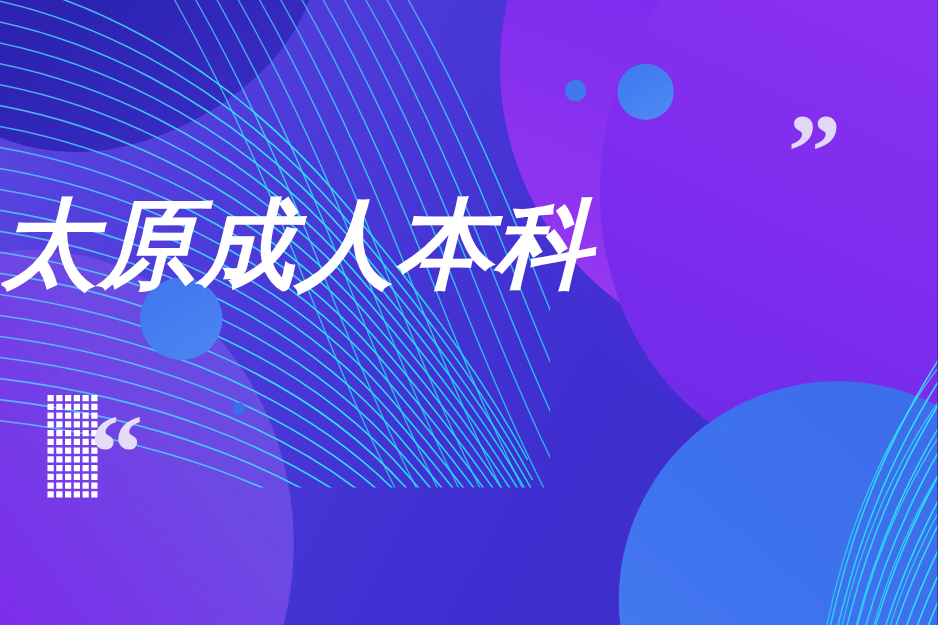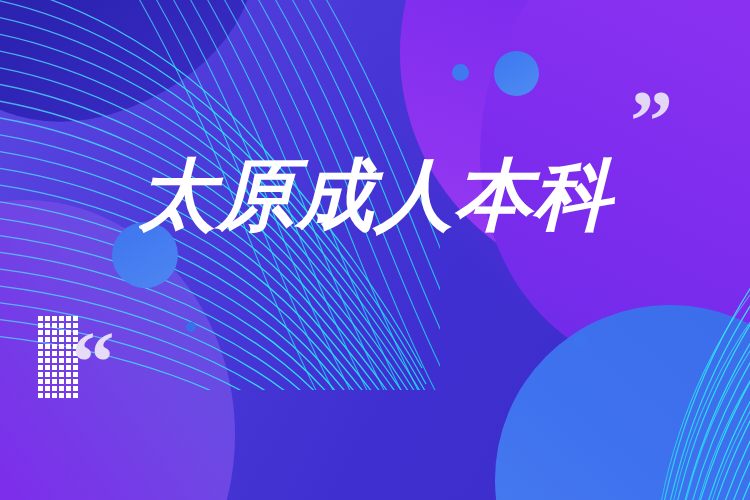--- a/index.html
+++ b/index.html
@@ -158,21 +158,20 @@
     top: 78px;
     color: #e2d7f6;
   }
 
   
   #headline {
     position: absolute;
     left: 0;
     top: 148px;
     width: 750px;
-    text-align: center;
     z-index: 12;
   }
   #headline .line {
     display: block;
     color: #ffffff;
     font-weight: 700;
     font-style: italic;
     font-size: 78px;
     line-height: 95px;
     letter-spacing: 1px;

